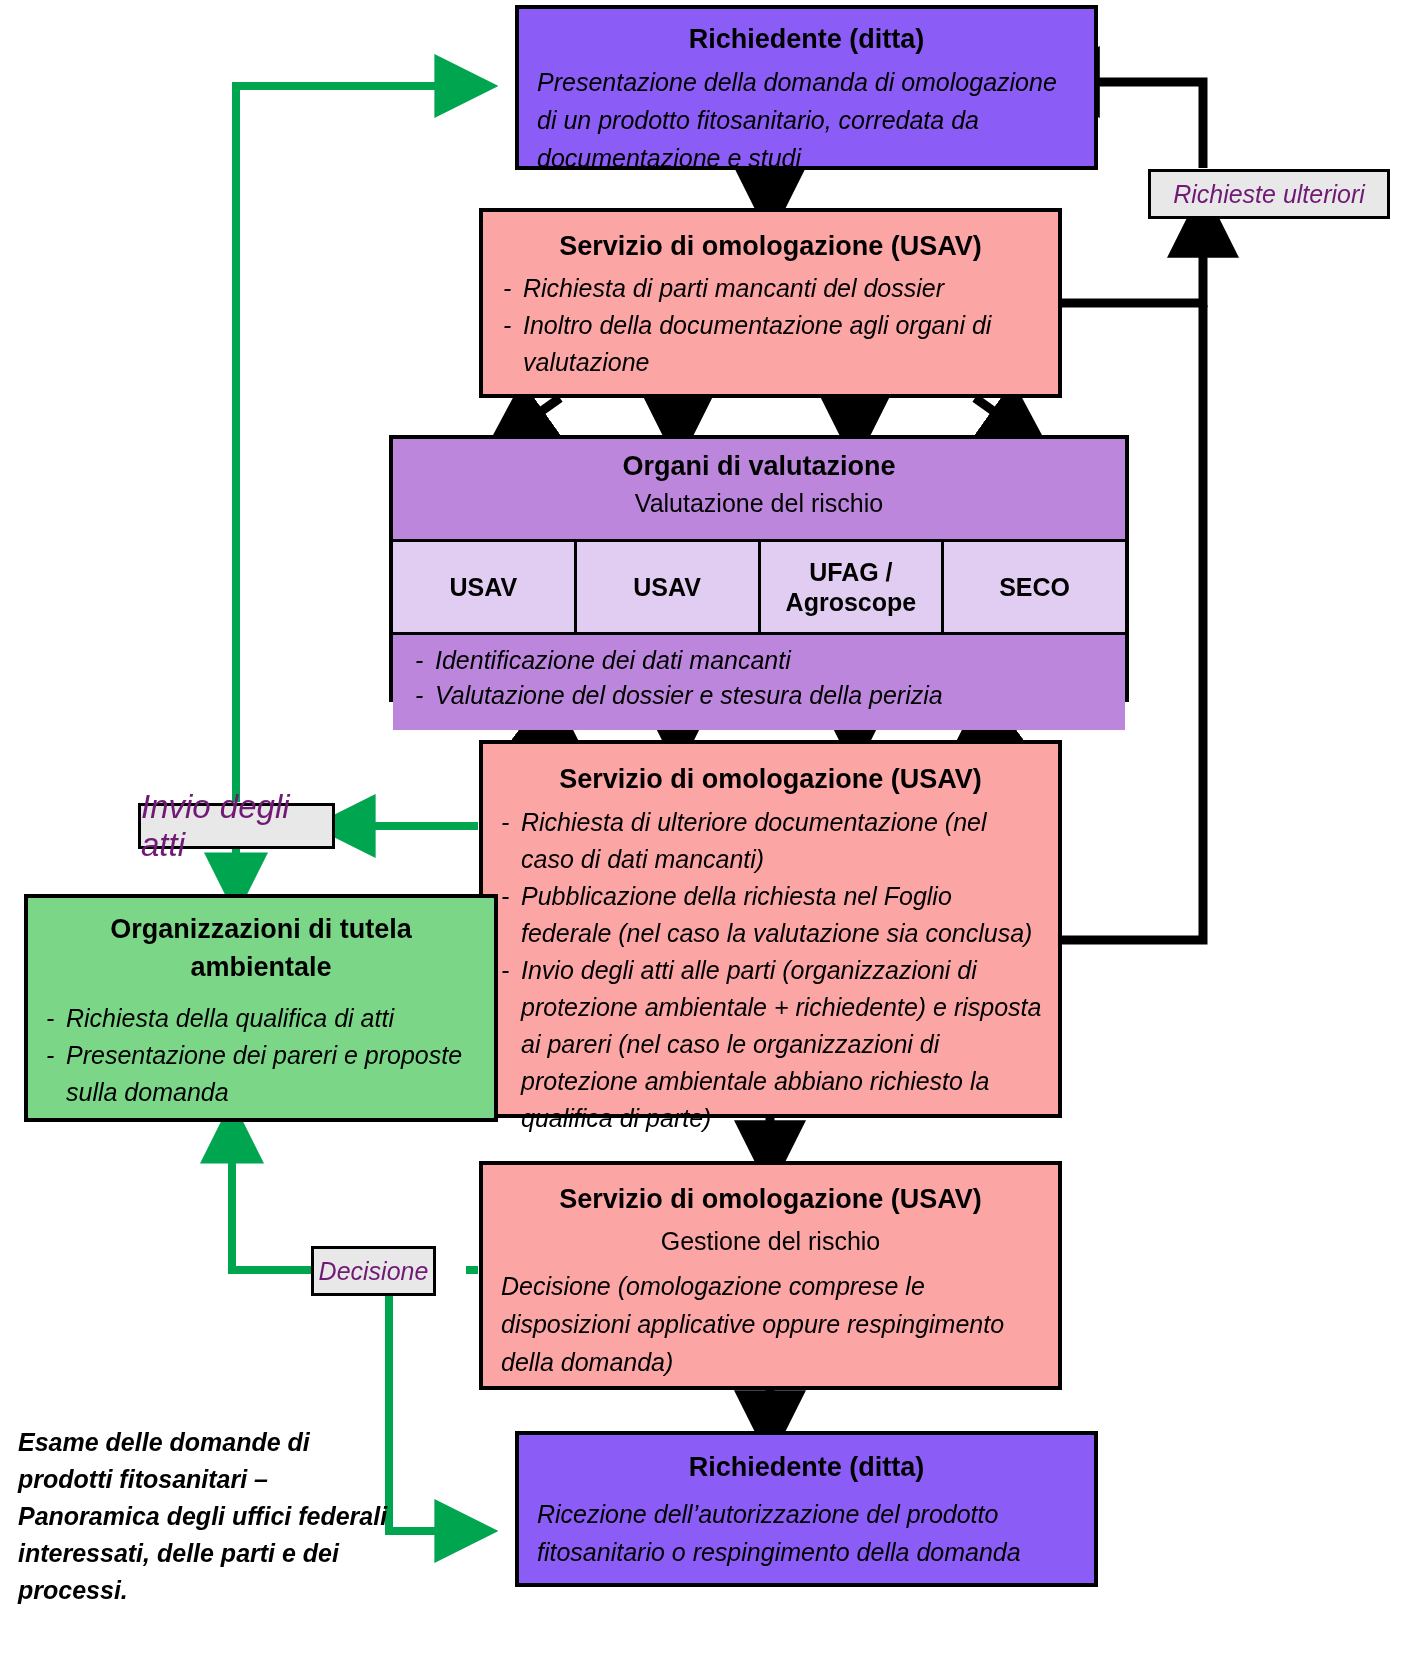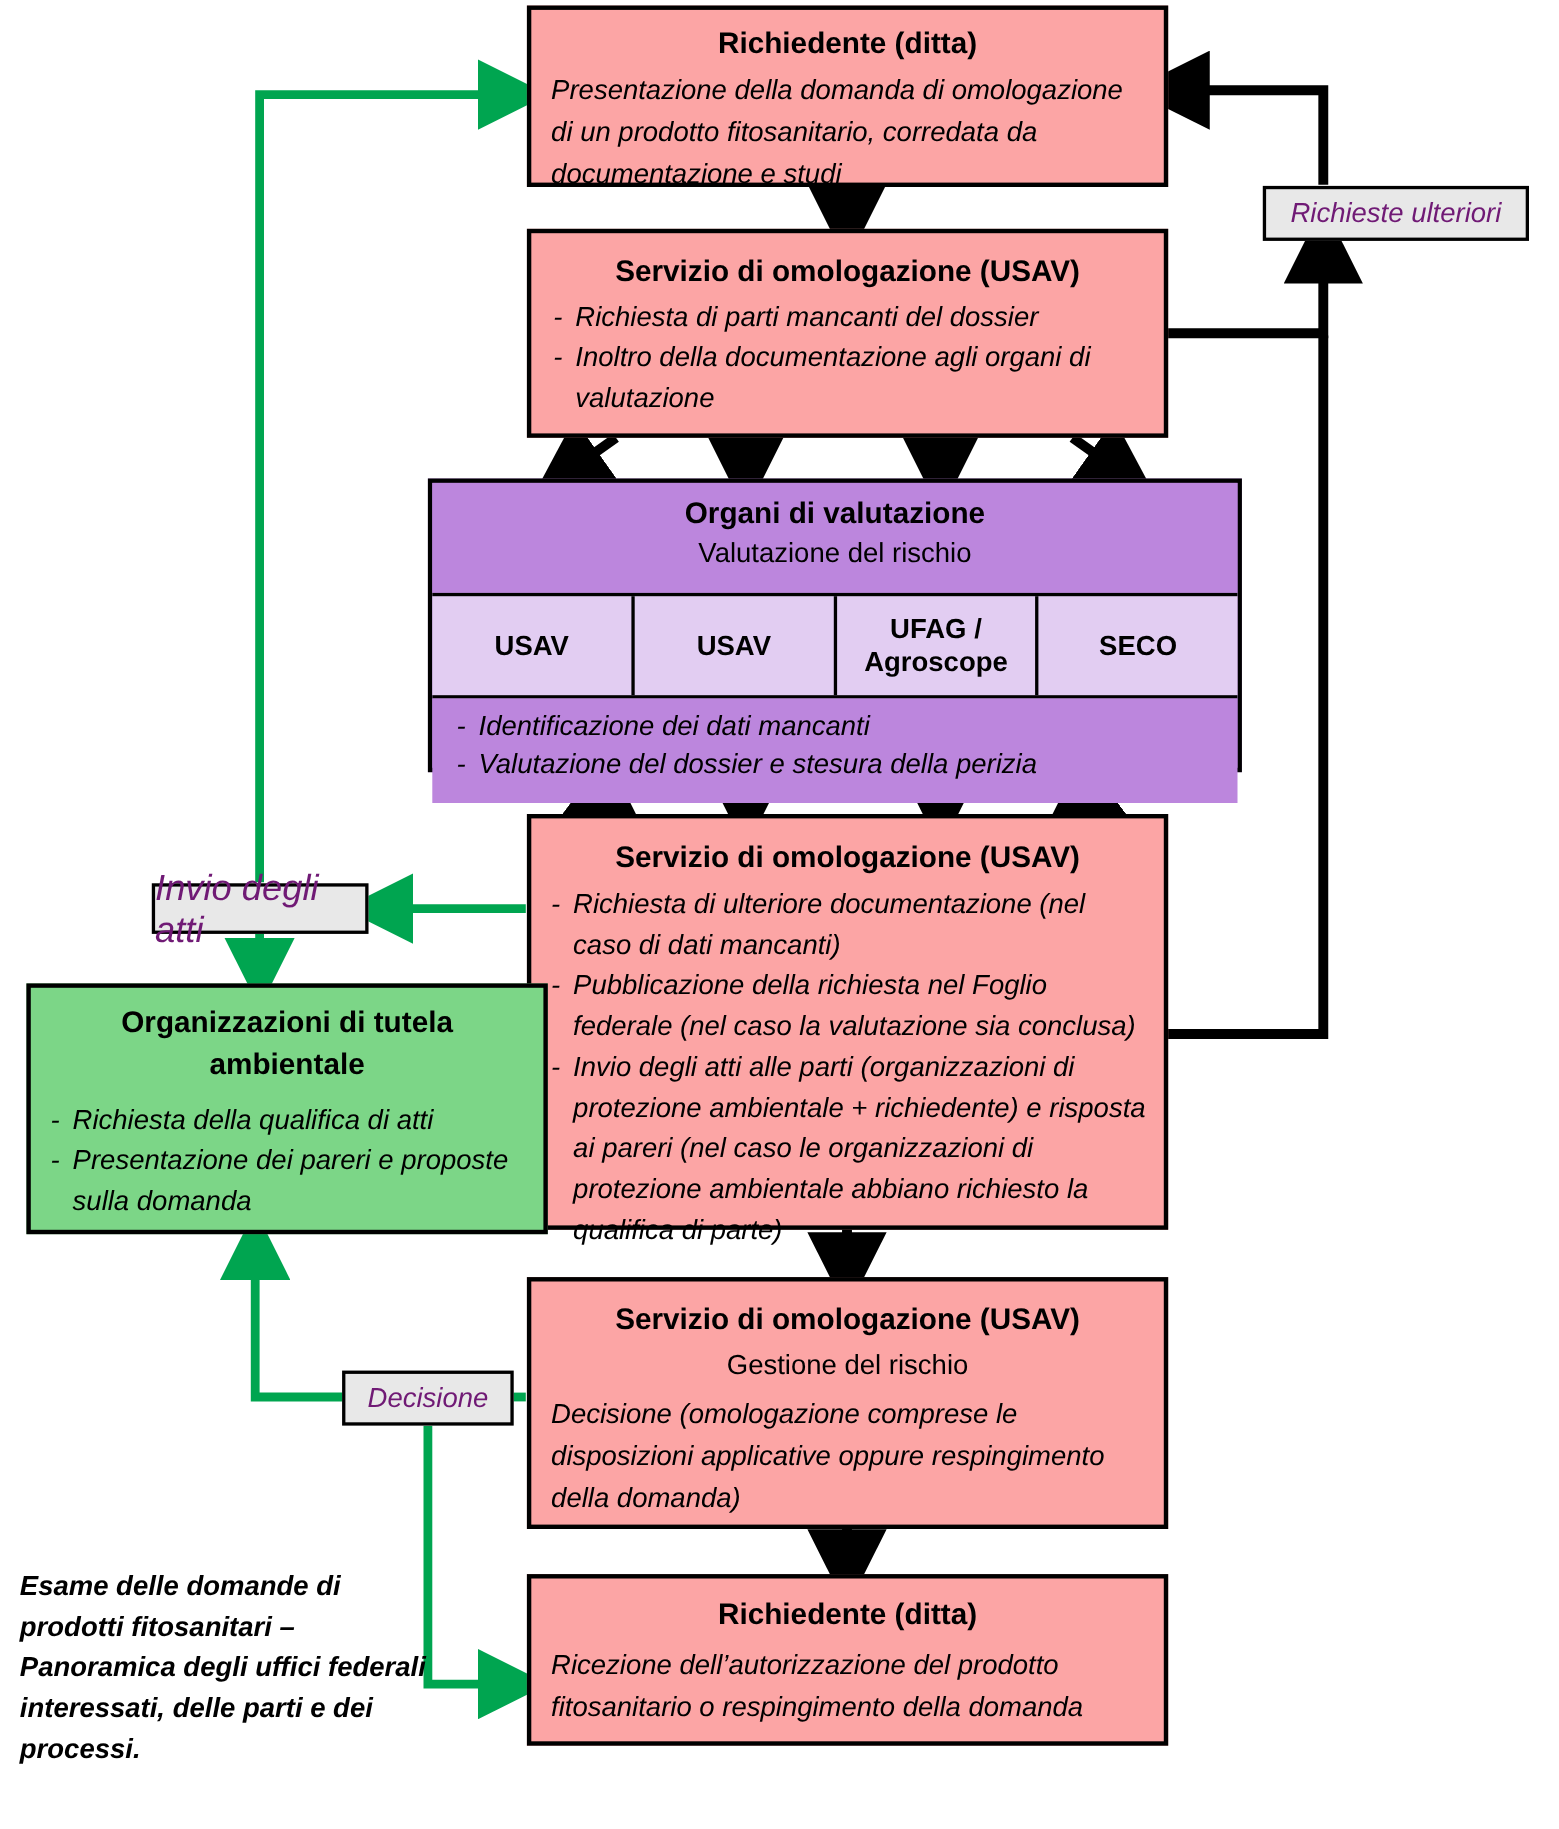--- a/index.html
+++ b/index.html
@@ -3,21 +3,21 @@
 <meta charset="utf-8">
 <style>
   html,body{margin:0;padding:0;background:#fff;}
   body{width:1417px;height:1663px;position:relative;font-family:"Liberation Sans",sans-serif;overflow:hidden;}
   #canvas{position:absolute;left:0;top:0;width:1417px;height:1663px;}
   svg.arrows{position:absolute;left:0;top:0;width:1417px;height:1663px;pointer-events:none;}
   .box{position:absolute;border:4px solid #000;box-sizing:border-box;}
   .box .title{font-weight:bold;text-align:center;color:#000;}
   .box .sub{text-align:center;color:#000;}
   .box .body{font-style:italic;color:#000;}
-  .orange{background:#fca5a5;}
+  .orange{background:#8b5cf6;margin-left:36px;}
   .blue{background:#fca5a5;}
   .green{background:#7CD687;}
   .purple-head{background:#BC86DD;}
   .purple-cells{background:#E2CDF2;}
   .purple-foot{background:#BC86DD;}
   .label{position:absolute;background:#E8E8E8;border:3px solid #000;box-sizing:border-box;
          display:flex;align-items:center;justify-content:center;font-style:italic;color:#701a75;}
   ul.dash{list-style:none;margin:0;padding:0;}
   ul.dash li{position:relative;padding-left:22px;font-style:italic;}
   ul.dash li::before{content:"-";position:absolute;left:2px;top:0;}
@@ -135,17 +135,17 @@
 
   <div class="box orange" style="left:479px;top:1431px;width:583px;height:156px;padding:10px 18px;">
     <div class="title" style="font-size:27px;line-height:44px;">Richiedente (ditta)</div>
     <div class="body" style="font-size:25px;line-height:38px;margin-top:6px;">Ricezione dell’autorizzazione del prodotto fitosanitario o respingimento della domanda</div>
   </div>
 
   <div class="label" style="left:1148px;top:169px;width:242px;height:50px;font-size:25px;">Richieste ulteriori</div>
 
   <div class="label" style="left:138px;top:803px;width:197px;height:46px;font-size:33px;">Invio degli atti</div>
 
-  <div class="label" style="left:311px;top:1246px;width:156px;height:50px;font-size:25px;">Decisione</div>
+  <div class="label" style="left:311px;top:1246px;width:125px;height:50px;font-size:25px;">Decisione</div>
 
   <div class="caption" style="left:18px;top:1424px;width:370px;font-size:25px;line-height:37px;">Esame delle domande di prodotti fitosanitari  – Panoramica degli uffici federali interessati, delle parti e dei processi.</div>
 
 </div>
 
 </body></html>

